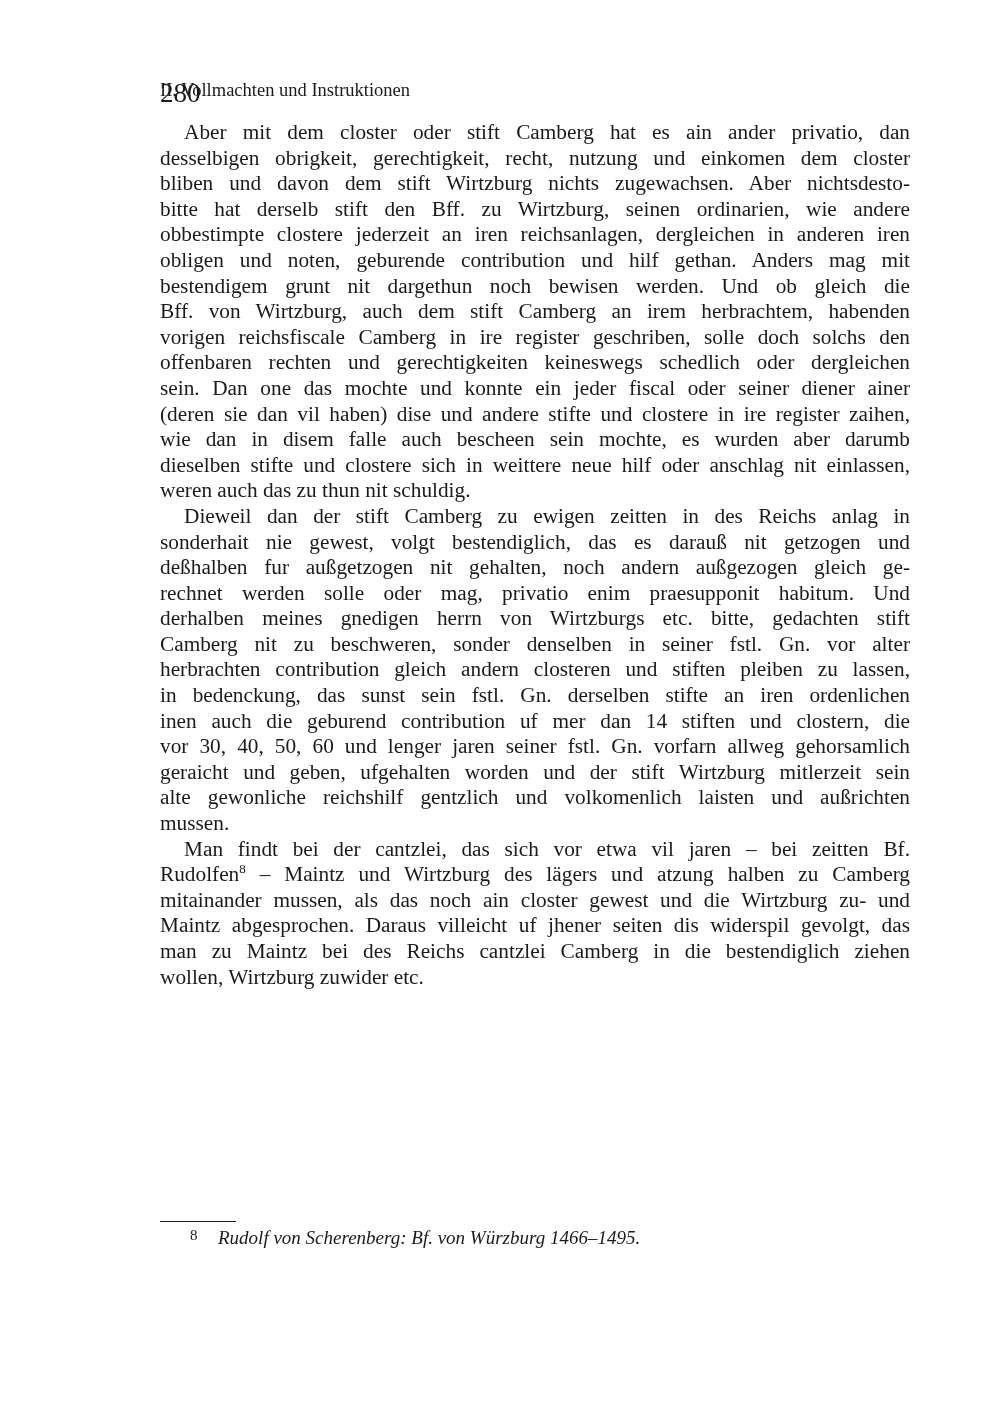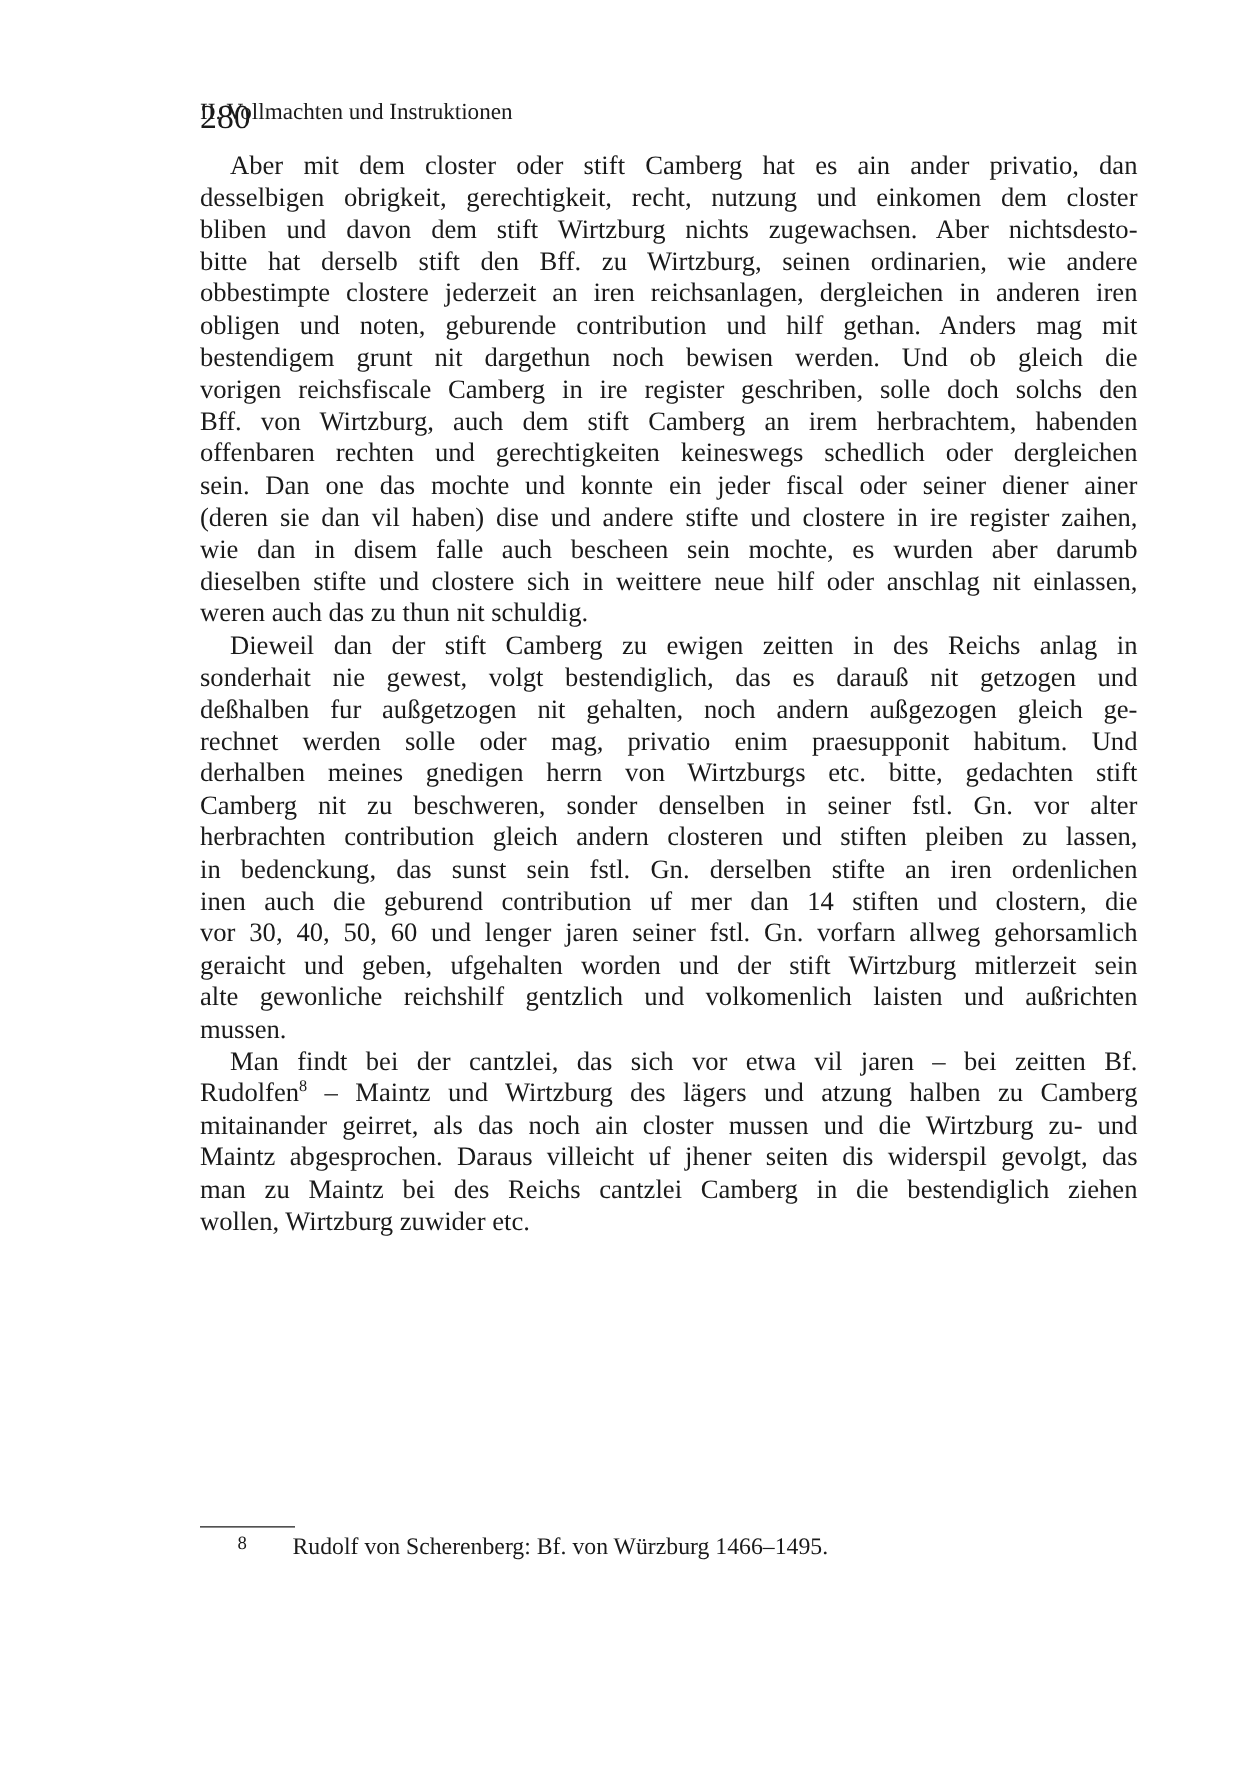--- a/index.html
+++ b/index.html
@@ -10,41 +10,41 @@
   .running-head { position: absolute; left: 0; right: 0; top: 2px; text-align: left; font-size: 18.5px; }
   .body-text { position: absolute; top: 120px; left: 160px; width: 750px; }
   .line { display: block; height: 25.6px; line-height: 25.6px; font-size: 21.3px; white-space: nowrap;
           text-align: justify; text-align-last: justify; }
   .line.last { text-align-last: left; }
   .line.indent { padding-left: 24px; }
   sup { font-size: 13px; line-height: 0; vertical-align: 8px; }
   .fn-rule { position: absolute; top: 1221px; left: 160px; width: 76px; height: 1px; background: #1a1a1a; }
   .footnote { position: absolute; top: 1227px; left: 160px; width: 750px; font-size: 19px; }
   .fn-mark { position: absolute; left: 30px; top: 0; font-size: 15px; }
-  .fn-text { position: absolute; left: 74px; top: 0; white-space: nowrap; }
+  .fn-text { position: absolute; left: 58px; top: 0; font-style: italic; white-space: nowrap; }
 </style>
 </head>
 <body>
 
 <div class="header">
   <span class="page-number">280</span>
   <div class="running-head">II. Vollmachten und Instruktionen</div>
 </div>
 
 <div class="body-text">
   <div>
     <span class="line indent">Aber mit dem closter oder stift Camberg hat es ain ander privatio, dan</span>
     <span class="line">desselbigen obrigkeit, gerechtigkeit, recht, nutzung und einkomen dem closter</span>
     <span class="line">bliben und davon dem stift Wirtzburg nichts zugewachsen. Aber nichtsdesto-</span>
     <span class="line">bitte hat derselb stift den Bff. zu Wirtzburg, seinen ordinarien, wie andere</span>
     <span class="line">obbestimpte clostere jederzeit an iren reichsanlagen, dergleichen in anderen iren</span>
     <span class="line">obligen und noten, geburende contribution und hilf gethan. Anders mag mit</span>
     <span class="line">bestendigem grunt nit dargethun noch bewisen werden. Und ob gleich die</span>
+    <span class="line">Bff. von Wirtzburg, auch dem stift Camberg an irem herbrachtem, habenden</span>
     <span class="line">vorigen reichsfiscale Camberg in ire register geschriben, solle doch solchs den</span>
-    <span class="line">Bff. von Wirtzburg, auch dem stift Camberg an irem herbrachtem, habenden</span>
     <span class="line">offenbaren rechten und gerechtigkeiten keineswegs schedlich oder dergleichen</span>
     <span class="line">sein. Dan one das mochte und konnte ein jeder fiscal oder seiner diener ainer</span>
     <span class="line">(deren sie dan vil haben) dise und andere stifte und clostere in ire register zaihen,</span>
     <span class="line">wie dan in disem falle auch bescheen sein mochte, es wurden aber darumb</span>
     <span class="line">dieselben stifte und clostere sich in weittere neue hilf oder anschlag nit einlassen,</span>
     <span class="line last">weren auch das zu thun nit schuldig.</span>
   </div>
   <div>
     <span class="line indent">Dieweil dan der stift Camberg zu ewigen zeitten in des Reichs anlag in</span>
     <span class="line">sonderhait nie gewest, volgt bestendiglich, das es darauß nit getzogen und</span>
@@ -56,21 +56,21 @@
     <span class="line">in bedenckung, das sunst sein fstl. Gn. derselben stifte an iren ordenlichen</span>
     <span class="line">inen auch die geburend contribution uf mer dan 14 stiften und clostern, die</span>
     <span class="line">vor 30, 40, 50, 60 und lenger jaren seiner fstl. Gn. vorfarn allweg gehorsamlich</span>
     <span class="line">geraicht und geben, ufgehalten worden und der stift Wirtzburg mitlerzeit sein</span>
     <span class="line">alte gewonliche reichshilf gentzlich und volkomenlich laisten und außrichten</span>
     <span class="line last">mussen.</span>
   </div>
   <div>
     <span class="line indent">Man findt bei der cantzlei, das sich vor etwa vil jaren – bei zeitten Bf.</span>
     <span class="line"><span>Rudolfen</span><sup>8</sup><span> – Maintz und Wirtzburg des lägers und atzung halben zu Camberg</span></span>
-    <span class="line">mitainander geirret, als das noch ain closter mussen und die Wirtzburg zu- und</span>
+    <span class="line">mitainander mussen, als das noch ain closter gewest und die Wirtzburg zu- und</span>
     <span class="line">Maintz abgesprochen. Daraus villeicht uf jhener seiten dis widerspil gevolgt, das</span>
     <span class="line">man zu Maintz bei des Reichs cantzlei Camberg in die bestendiglich ziehen</span>
     <span class="line last">wollen, Wirtzburg zuwider etc.</span>
   </div>
 </div>
 
 <div class="fn-rule"></div>
 <div class="footnote">
   <span class="fn-mark">8</span>
   <span class="fn-text">Rudolf von Scherenberg: Bf. von Würzburg 1466–1495.</span>

